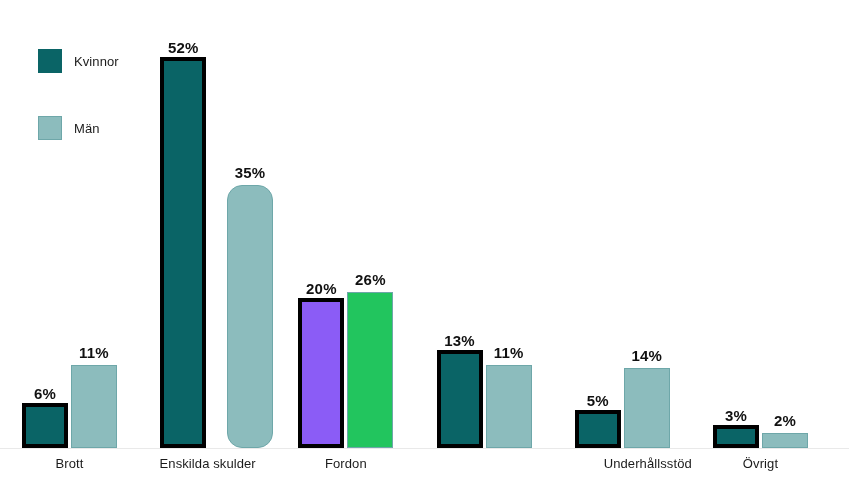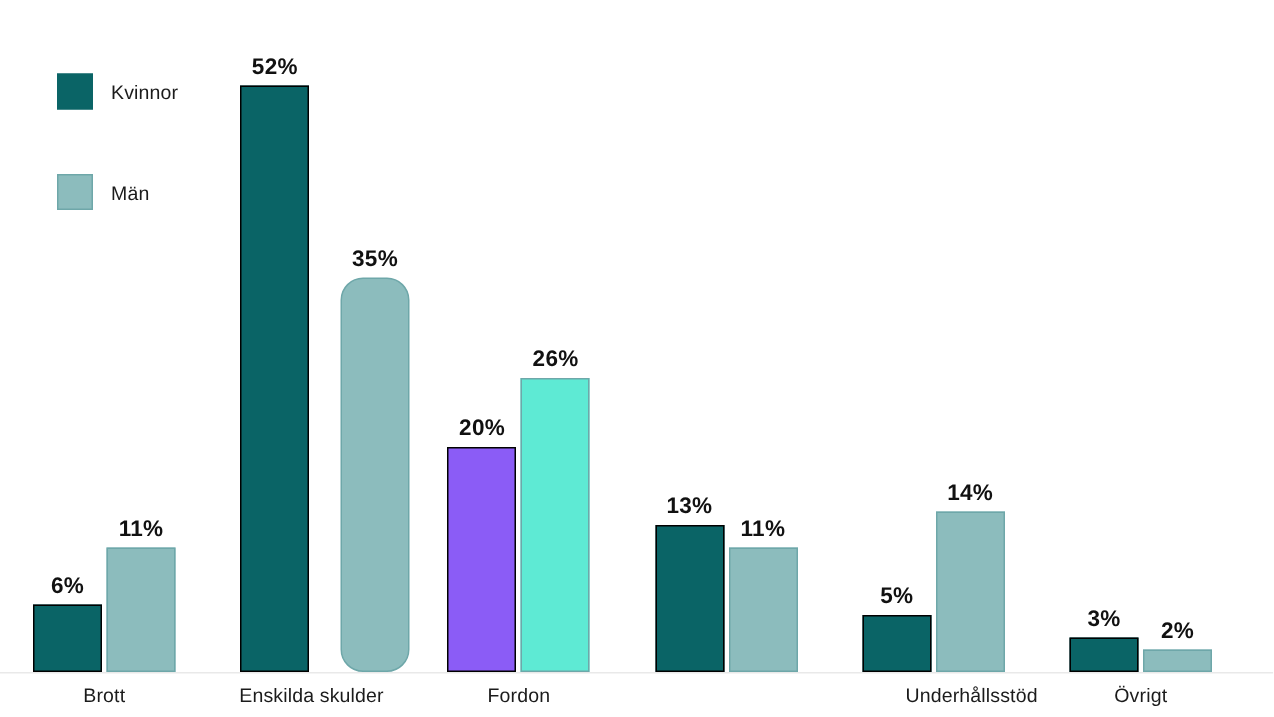--- a/index.html
+++ b/index.html
@@ -62,21 +62,21 @@
     width: 849px;
     height: 1px;
     background: #e9e9e9;
   }
   .bar {
     position: absolute;
     bottom: 0;
     box-sizing: border-box;
   }
   .bar.kvinnor {
-    border: 1px solid #000000;
+    border: 4px solid #000000;
   }
   .bar.man {
     border: 1px solid #6ea7a9;
   }
   .bar-value {
     position: absolute;
     bottom: 100%;
     left: 50%;
     transform: translateX(-50%);
     margin-bottom: 5px;
@@ -131,33 +131,33 @@
       </div>
       <div class="bar kvinnor" style="left: 160.2px; width: 46px; height: 391px; background: rgb(10, 100, 102);">
         <span class="bar-value">52%</span>
       </div>
       <div class="bar man" style="left: 227px; width: 46px; height: 263px; background: rgb(140, 188, 189); border-radius: 15px;">
         <span class="bar-value">35%</span>
       </div>
       <div class="bar kvinnor" style="left: 298.4px; width: 46px; height: 150px; background: #8b5cf6;">
         <span class="bar-value">20%</span>
       </div>
-      <div class="bar man" style="left: 347.4px; width: 46px; height: 196px; background: #5eead4;">
+      <div class="bar man" style="left: 347.4px; width: 46px; height: 156px; background: #22c55e;">
         <span class="bar-value">26%</span>
       </div>
       <div class="bar kvinnor" style="left: 436.6px; width: 46px; height: 98px; background: rgb(10, 100, 102);">
         <span class="bar-value">13%</span>
       </div>
       <div class="bar man" style="left: 485.6px; width: 46px; height: 83px; background: rgb(140, 188, 189);">
         <span class="bar-value">11%</span>
       </div>
       <div class="bar kvinnor" style="left: 574.8px; width: 46px; height: 38px; background: rgb(10, 100, 102);">
         <span class="bar-value">5%</span>
       </div>
-      <div class="bar man" style="left: 623.8px; width: 46px; height: 107px; background: rgb(140, 188, 189);">
+      <div class="bar man" style="left: 623.8px; width: 46px; height: 80px; background: rgb(140, 188, 189);">
         <span class="bar-value">14%</span>
       </div>
       <div class="bar kvinnor" style="left: 713px; width: 46px; height: 23px; background: rgb(10, 100, 102);">
         <span class="bar-value">3%</span>
       </div>
       <div class="bar man" style="left: 762px; width: 46px; height: 15px; background: rgb(140, 188, 189);">
         <span class="bar-value">2%</span>
       </div>
     </div>
 

